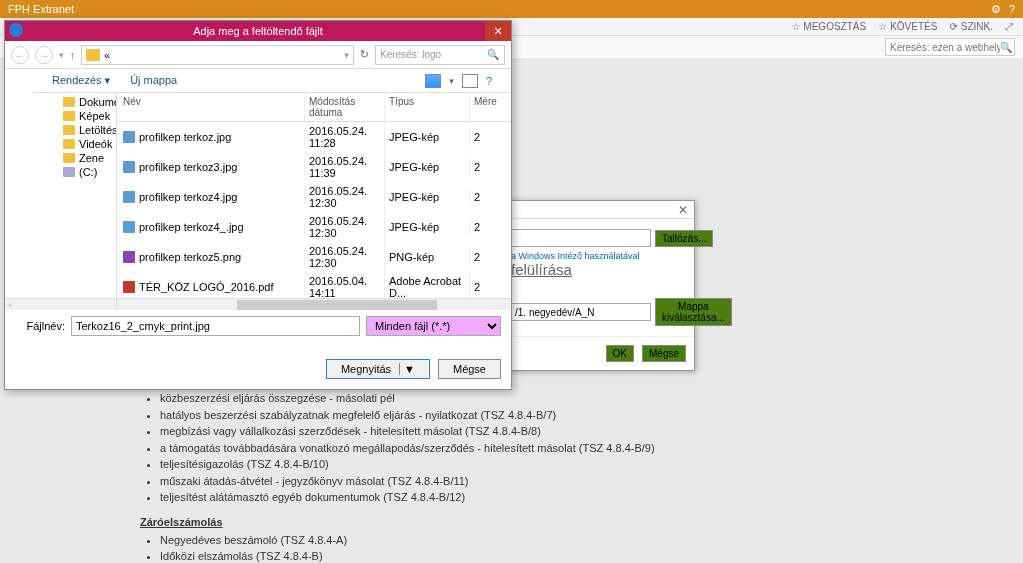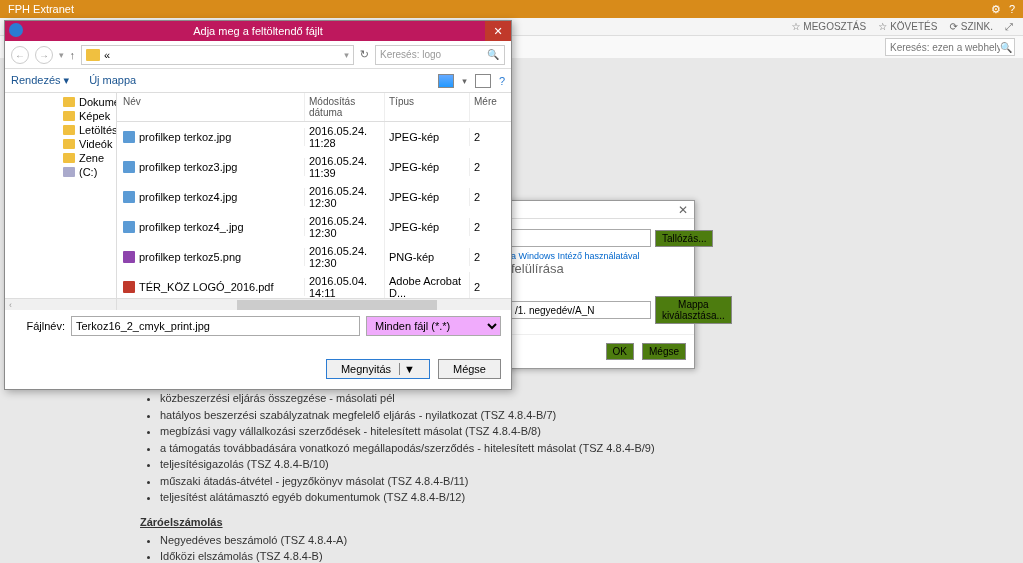--- a/index.html
+++ b/index.html
@@ -28,21 +28,21 @@
 
 .file-dialog { position: absolute; top: 20px; left: 4px; width: 508px; background: #fff; border: 1px solid #8a8a8a; box-shadow: 2px 2px 8px rgba(0,0,0,0.3); z-index: 100; }
 .fd-titlebar { background: #be185d; height: 20px; display: flex; align-items: center; justify-content: center; position: relative; color: #fff; font-size: 11px; }
 .fd-ie-icon { position: absolute; left: 4px; top: 2px; width: 14px; height: 14px; background: #2b7cd3; border-radius: 50%; }
 .fd-close { position: absolute; right: 0; top: 0; width: 26px; height: 20px; background: #c0392b; color: #fff; display: flex; align-items: center; justify-content: center; font-size: 11px; cursor: pointer; }
 .fd-nav { height: 28px; border-bottom: 1px solid #ddd; display: flex; align-items: center; padding: 0 6px; gap: 6px; font-size: 11px; }
 .fd-nav-btn { width: 18px; height: 18px; border: 1px solid #ccc; border-radius: 50%; display: flex; align-items: center; justify-content: center; color: #999; font-size: 10px; }
 .fd-path { flex: 1; border: 1px solid #ccc; height: 20px; display: flex; align-items: center; padding: 0 4px; gap: 4px; }
 .fd-path-folder { width: 14px; height: 12px; background: #f0c040; border-radius: 1px; }
 .fd-search { width: 130px; border: 1px solid #ccc; height: 20px; display: flex; align-items: center; justify-content: space-between; padding: 0 4px; font-size: 10px; color: #999; }
-.fd-toolbar { height: 24px; border-bottom: 1px solid #ddd; display: flex; align-items: center; padding: 0 6px; font-size: 11px; color: #1a5490; gap: 20px; justify-content: space-between; }
+.fd-toolbar { height: 24px; border-bottom: 1px solid #ddd; display: flex; align-items: center; padding: 0 19px; font-size: 11px; color: #1a5490; gap: 20px; justify-content: space-between; margin-left: 28px; }
 .fd-toolbar-left { display: flex; gap: 20px; }
 .fd-toolbar-right { display: flex; gap: 8px; align-items: center; }
 .fd-view-icon { width: 16px; height: 14px; border: 1px solid #888; }
 
 .fd-body { display: flex; height: 205px; }
 .fd-sidebar { width: 112px; border-right: 1px solid #ddd; font-size: 11px; padding: 2px 0; overflow: hidden; }
 .fd-sidebar-item { display: flex; align-items: center; gap: 4px; padding: 1px 4px 1px 18px; cursor: pointer; margin-left: 40px; }
 .fd-folder-icon { width: 12px; height: 10px; background: #f0c040; border-radius: 1px; flex-shrink: 0; }
 .fd-drive-icon { width: 12px; height: 10px; background: #aac; border-radius: 1px; flex-shrink: 0; }
 
@@ -73,21 +73,21 @@
 
 
 .upload-modal { position: absolute; top: 200px; left: 500px; width: 195px; background: #fff; border: 1px solid #999; box-shadow: 1px 1px 6px rgba(0,0,0,0.3); z-index: 50; font-size: 10px; }
 .upload-modal-header { height: 18px; border-bottom: 1px solid #ddd; display: flex; justify-content: flex-end; align-items: center; padding: 0 6px; }
 .upload-close { cursor: pointer; font-size: 12px; color: #666; }
 .upload-body { padding: 10px; }
 .upload-row { display: flex; align-items: center; gap: 4px; margin-bottom: 4px; }
 .upload-input { border: 1px solid #aaa; height: 18px; flex: 1; font-size: 10px; padding: 0 3px; }
 .upload-btn { border: 1px solid #888; background: #4d7c0f; padding: 2px 6px; font-size: 10px; cursor: pointer; }
 .upload-link { color: #0066cc; font-size: 9px; }
-.upload-note { color: #666; font-size: 13px; margin-bottom: 10px; }
+.upload-note { color: #666; font-size: 15px; margin-bottom: 10px; text-decoration: underline; }
 .upload-dest-row { display: flex; align-items: center; gap: 4px; margin-top: 20px; }
 .upload-footer { display: flex; justify-content: flex-end; gap: 8px; padding: 8px; border-top: 1px solid #eee; }
 </style>
 </head>
 <body>
 
 <div class="top-header">
   <span>FPH Extranet</span>
   <div class="top-header-right">
     <span>⚙</span>

